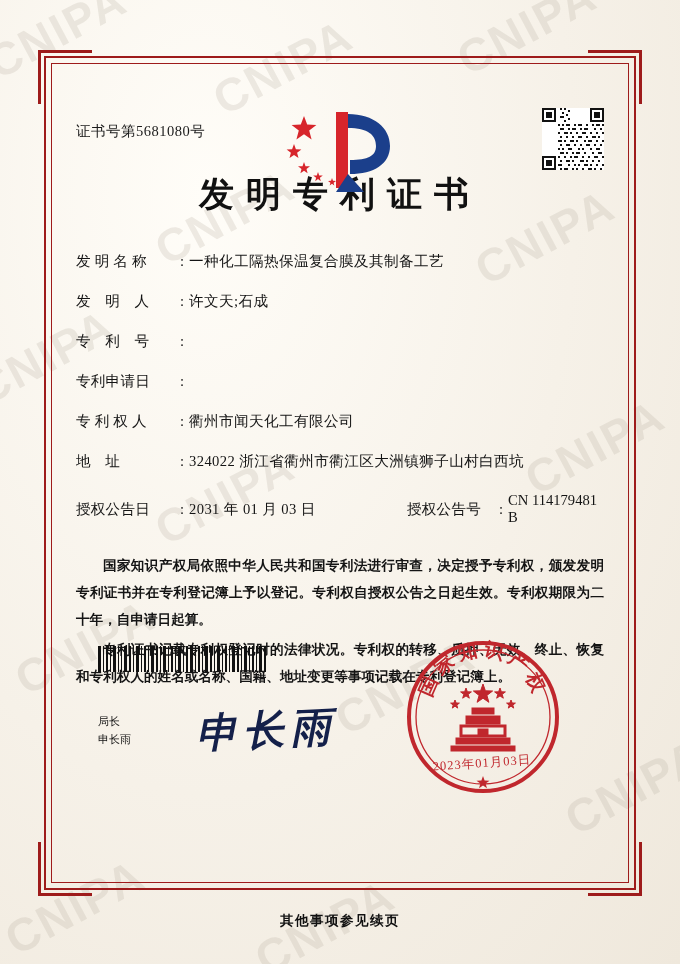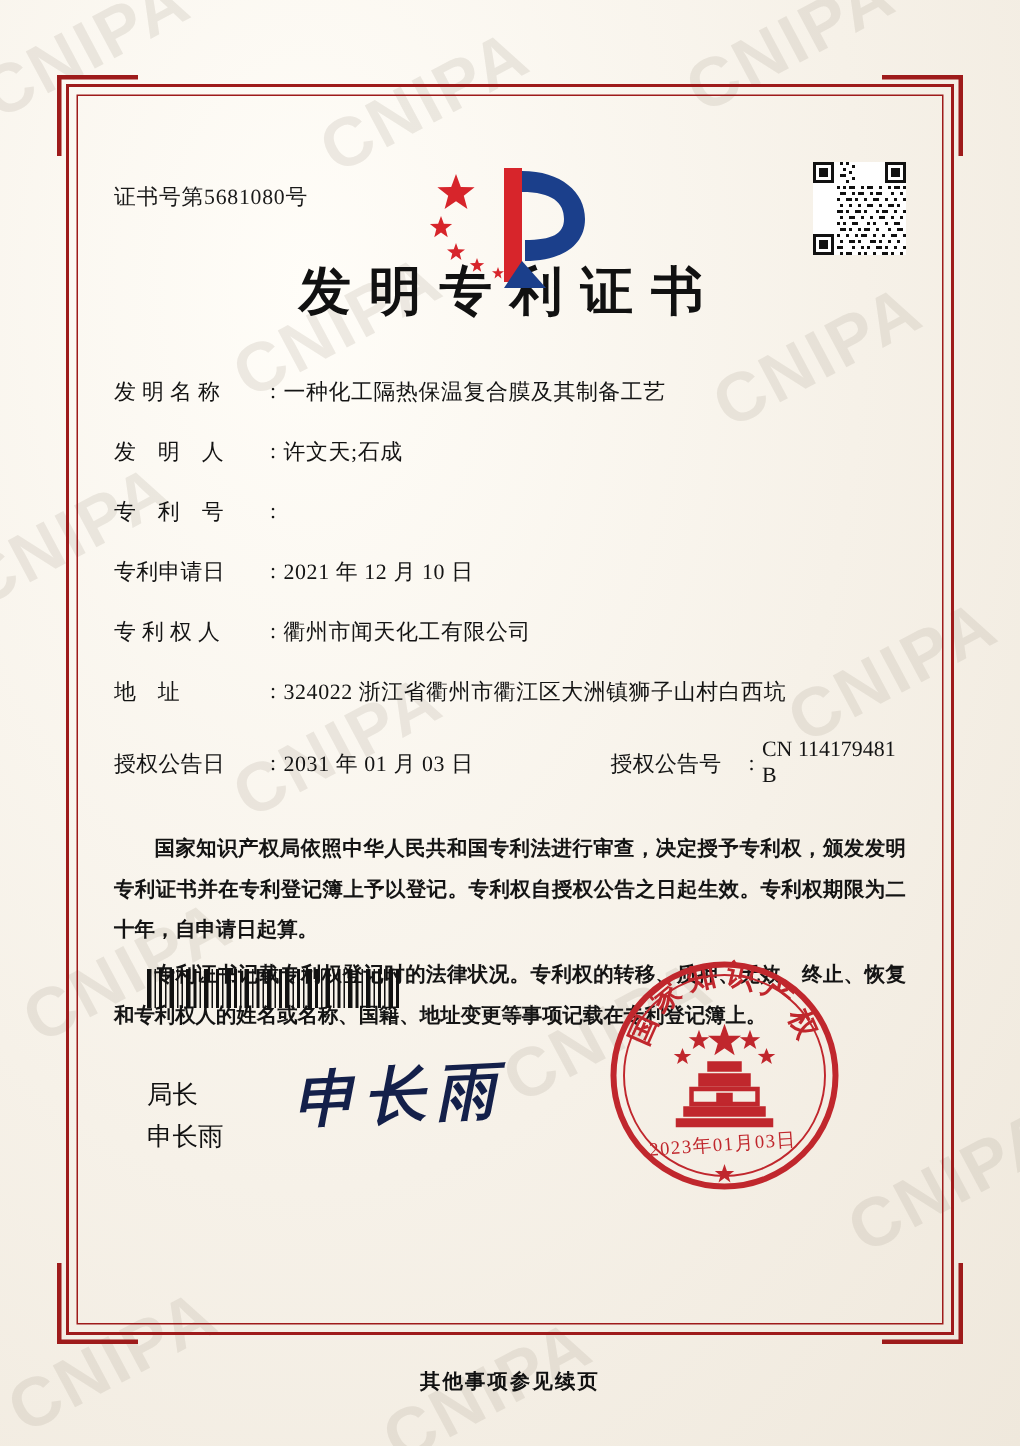--- a/index.html
+++ b/index.html
@@ -158,22 +158,22 @@
     left: 22px;
     bottom: 196px;
     width: 168px;
     height: 26px;
   }
 
   
   #sig-block {
     position: absolute;
     left: 22px;
-    bottom: 96px;
-    font-size: 17px;
+    bottom: 120px;
+    font-size: 11px;
     line-height: 1.65;
     color: #111;
   }
   #sig-script {
     position: absolute;
     left: 120px;
     bottom: 110px;
     font-family: "DejaVu Serif", serif;
     font-size: 41px;
     font-weight: bold;
@@ -412,21 +412,20 @@
       </div>
 
       <div class="field">
         <span class="f-label sp">专 利 号</span>
         <span class="f-sep">:</span>
       </div>
 
       <div class="field">
         <span class="f-label">专利申请日</span>
         <span class="f-sep">:</span>
-        <span class="f-value">2021 年 12 月 10 日</span>
       </div>
 
       <div class="field">
         <span class="f-label">专 利 权 人</span>
         <span class="f-sep">:</span>
         <span class="f-value">衢州市闻天化工有限公司</span>
       </div>
 
       <div class="field">
         <span class="f-label sp">地 址</span>

